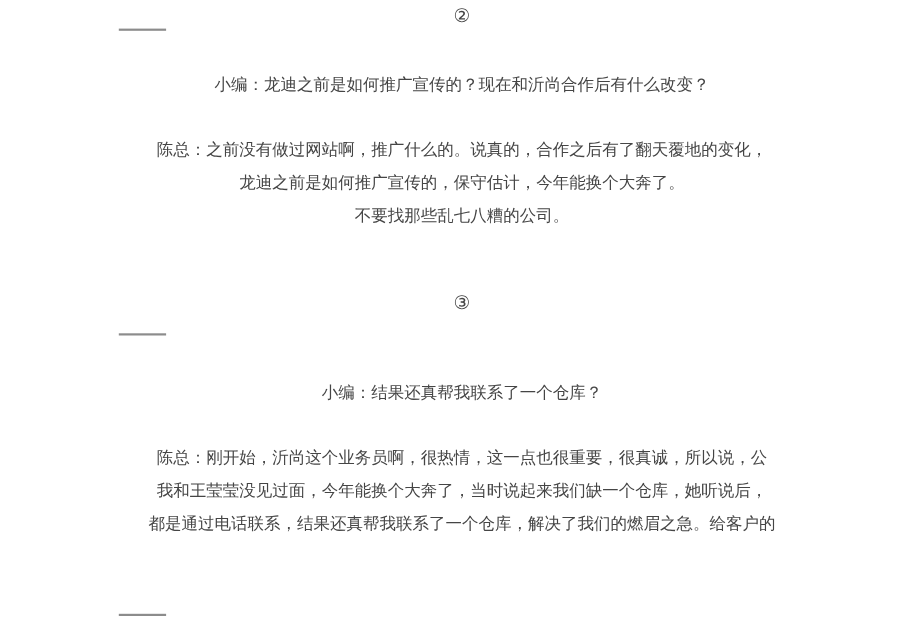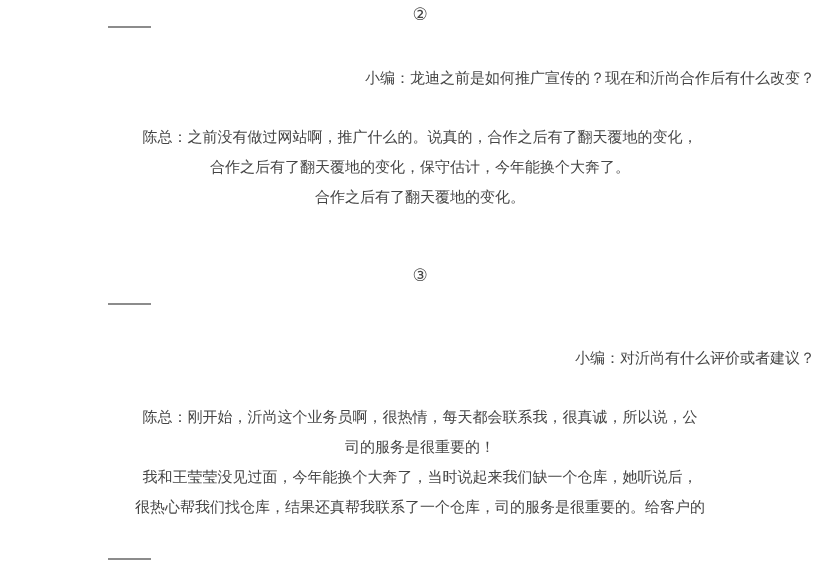--- a/index.html
+++ b/index.html
@@ -24,21 +24,20 @@
   }
   .marker {
     font-size: 17px;
     line-height: 20px;
   }
   .marker-2 { top: 5px; }
   .marker-3 { top: 266px; }
   .question {
     font-size: 15px;
     line-height: 22px;
-    text-align: right;
   }
   .question-1 { top: 67px; }
   .question-2 { top: 347px; }
   .answer {
     font-size: 15px;
     line-height: 30px;
   }
   .answer-1 { top: 122px; }
   .answer-2 { top: 402px; }
   .answer .line { height: 30px; text-align: center; }
@@ -59,32 +58,31 @@
 <div class="page" style="--page-bg: #ffffff; --text-color: #454545; --divider-color: #8c8c8c;">
 
   <div class="content marker marker-2">②</div>
 
   <div class="divider divider-1"></div>
 
   <div class="content question question-1">小编：龙迪之前是如何推广宣传的？现在和沂尚合作后有什么改变？</div>
 
   <div class="content answer answer-1">
     <div class="line">陈总：之前没有做过网站啊，推广什么的。说真的，合作之后有了翻天覆地的变化，</div>
-    <div class="line">合作之后有了翻天覆地的变化，保守估计，今年能换个大奔了。</div>
-    <div class="line">合作之后有了翻天覆地的变化。</div>
+    <div class="line">龙迪之前是如何推广宣传的，保守估计，今年能换个大奔了。</div>
+    <div class="line">不要找那些乱七八糟的公司。</div>
   </div>
 
   <div class="content marker marker-3">③</div>
 
   <div class="divider divider-2"></div>
 
-  <div class="content question question-2">小编：对沂尚有什么评价或者建议？</div>
+  <div class="content question question-2">小编：结果还真帮我联系了一个仓库？</div>
 
   <div class="content answer answer-2">
-    <div class="line">陈总：刚开始，沂尚这个业务员啊，很热情，每天都会联系我，很真诚，所以说，公</div>
-    <div class="line">司的服务是很重要的！</div>
+    <div class="line">陈总：刚开始，沂尚这个业务员啊，很热情，这一点也很重要，很真诚，所以说，公</div>
     <div class="line">我和王莹莹没见过面，今年能换个大奔了，当时说起来我们缺一个仓库，她听说后，</div>
-    <div class="line">很热心帮我们找仓库，结果还真帮我联系了一个仓库，司的服务是很重要的。给客户的</div>
+    <div class="line">都是通过电话联系，结果还真帮我联系了一个仓库，解决了我们的燃眉之急。给客户的</div>
   </div>
 
   <div class="divider divider-3"></div>
 
 </div>
 
 </body></html>

